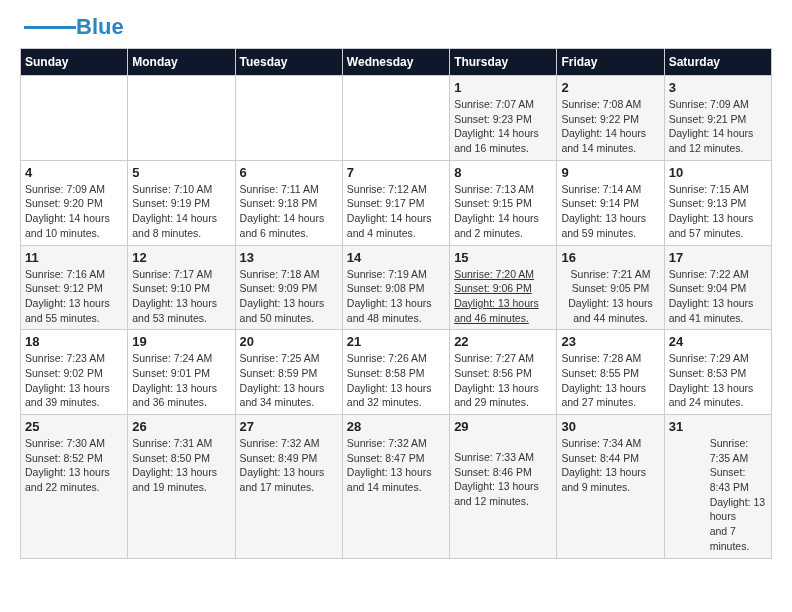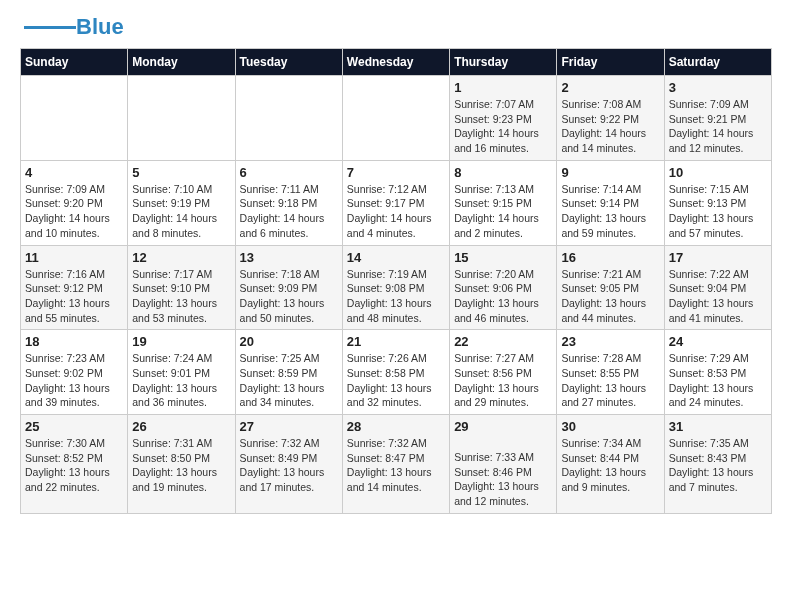--- a/index.html
+++ b/index.html
@@ -205,28 +205,28 @@
         </td>
         <td>
           <div class="day-num">14</div>
           <div class="day-info" style="white-space: pre-line;">Sunrise: 7:19 AM
 Sunset: 9:08 PM
 Daylight: 13 hours
 and 48 minutes.</div>
         </td>
         <td>
           <div class="day-num">15</div>
-          <div class="day-info" style="white-space: pre-line;">Sunrise: 7:20 AM
+          <div class="day-info" style="white-space: pre-line; text-decoration: underline;">Sunrise: 7:20 AM
 Sunset: 9:06 PM
 Daylight: 13 hours
 and 46 minutes.</div>
         </td>
         <td>
           <div class="day-num">16</div>
-          <div class="day-info" style="white-space: pre-line;">Sunrise: 7:21 AM
+          <div class="day-info" style="white-space: pre-line; text-align: center;">Sunrise: 7:21 AM
 Sunset: 9:05 PM
 Daylight: 13 hours
 and 44 minutes.</div>
         </td>
         <td>
           <div class="day-num">17</div>
           <div class="day-info" style="white-space: pre-line;">Sunrise: 7:22 AM
 Sunset: 9:04 PM
 Daylight: 13 hours
 and 41 minutes.</div>
@@ -321,20 +321,20 @@
         </td>
         <td>
           <div class="day-num">30</div>
           <div class="day-info" style="white-space: pre-line;">Sunrise: 7:34 AM
 Sunset: 8:44 PM
 Daylight: 13 hours
 and 9 minutes.</div>
         </td>
         <td>
           <div class="day-num">31</div>
-          <div class="day-info" style="white-space: pre-line;">Sunrise: 7:35 AM
+          <div class="day-info" style="white-space: pre-line; margin-left: 41px;">Sunrise: 7:35 AM
 Sunset: 8:43 PM
 Daylight: 13 hours
 and 7 minutes.</div>
         </td>
       </tr>
     </tbody>
 </table>
 
 </body></html>

